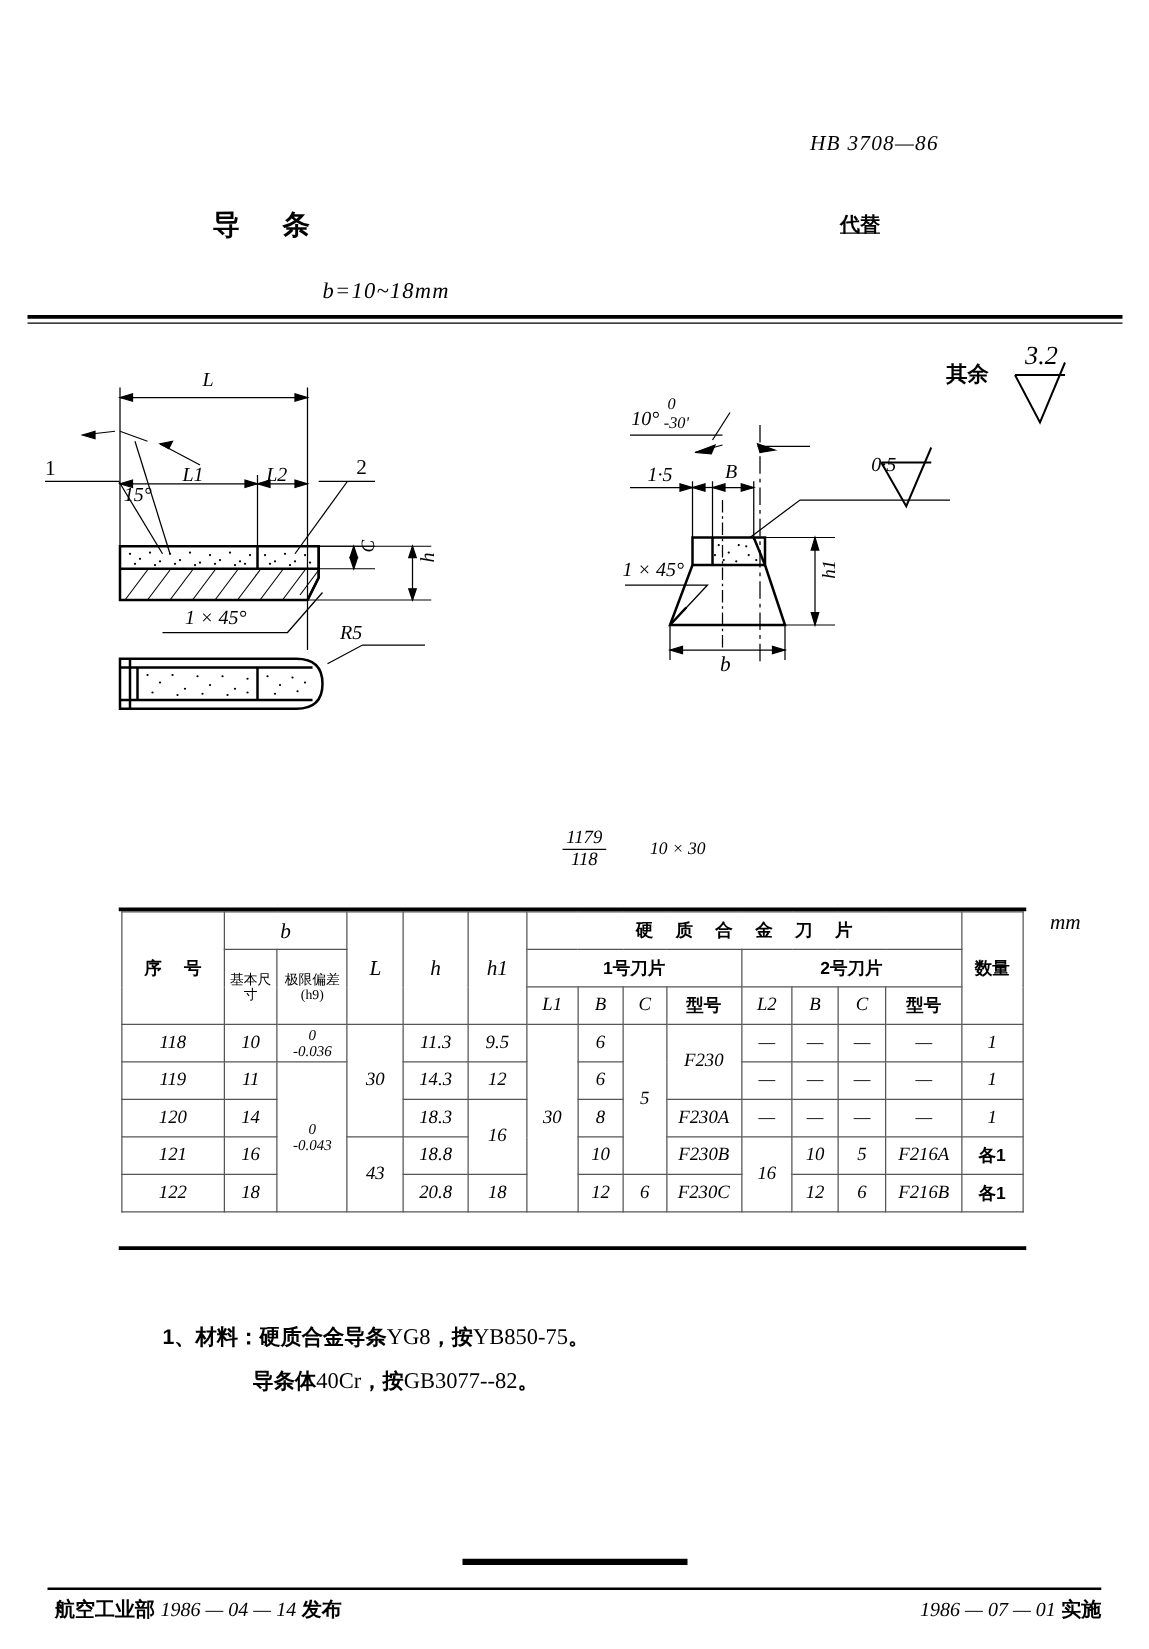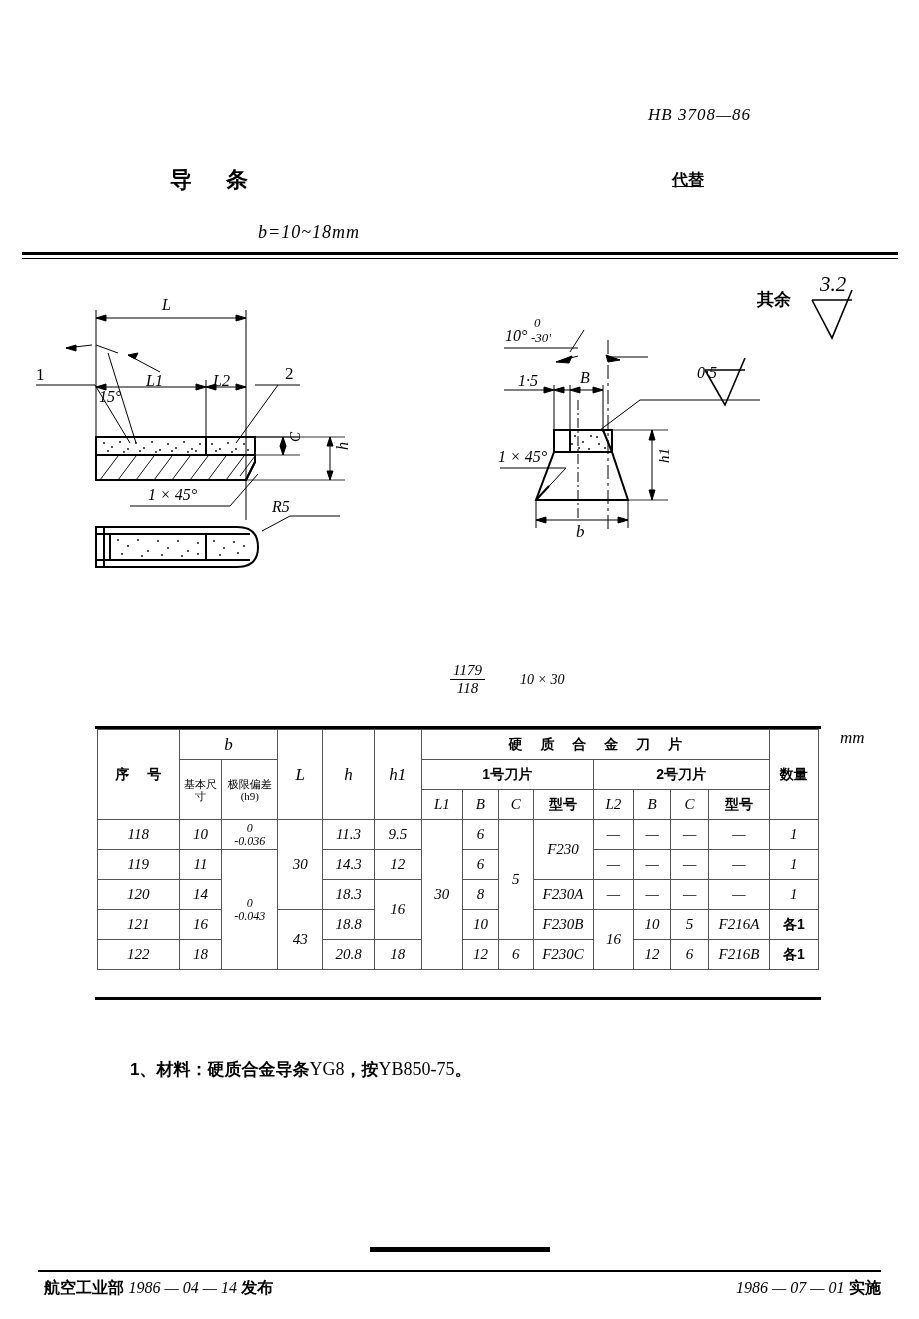--- a/index.html
+++ b/index.html
@@ -440,20 +440,23 @@
       <td>F216B</td>
       <td class="cn">各1</td>
     </tr>
   </tbody>
     </table>
 
   <div class="notes">
     <div>
       <span>1、材料：硬质合金导条</span><span class="it">YG8</span><span>，按</span><span class="it">YB850-75</span><span>。</span>
     </div>
+    <div>
+      <span class="ind"></span><span>导条体</span><span class="it">40Cr</span><span>，按</span><span class="it">GB3077--82</span><span>。</span>
+    </div>
   </div>
 
   <div class="f-bar"></div>
   <div class="f-rule"></div>
   <div class="f-left">
     <span>航空工业部</span>
     <span class="it">1986 — 04 — 14</span>
     <span>发布</span>
   </div>
   <div class="f-right">

